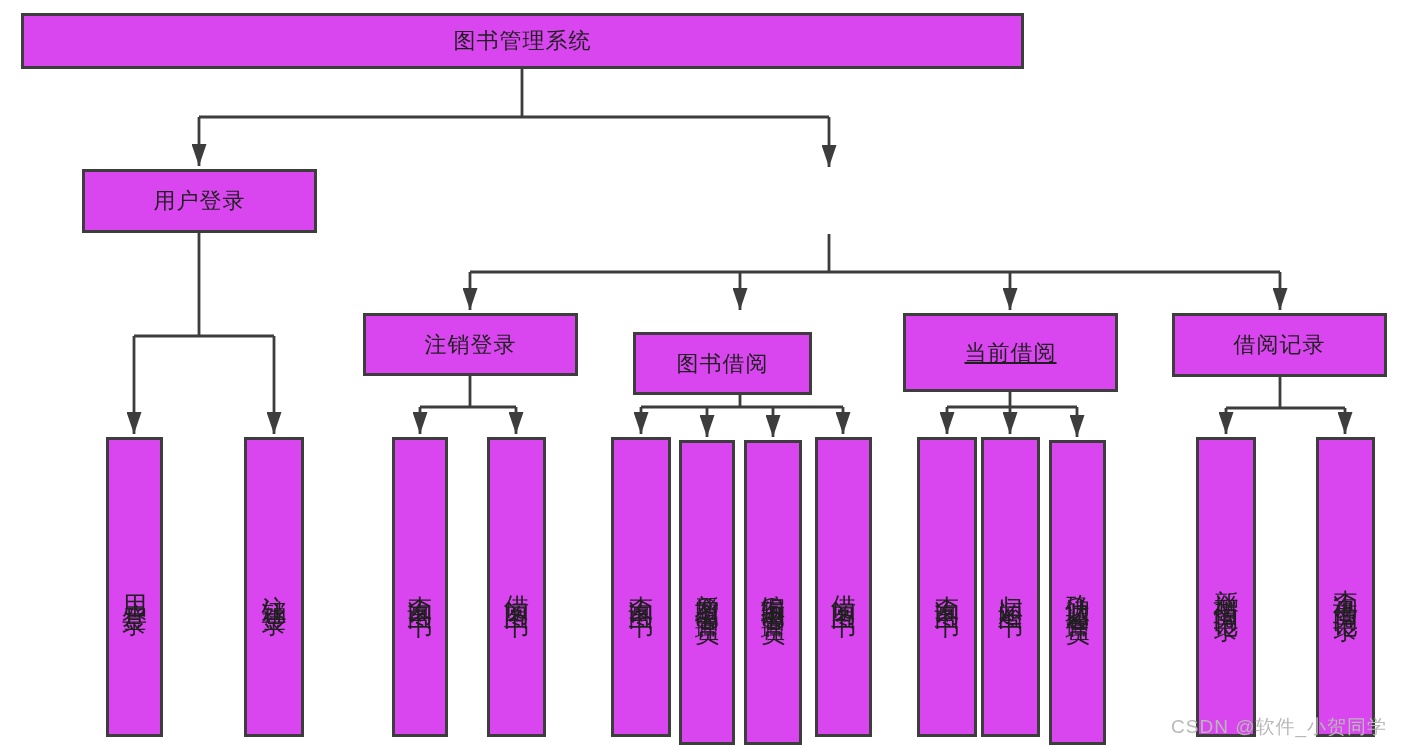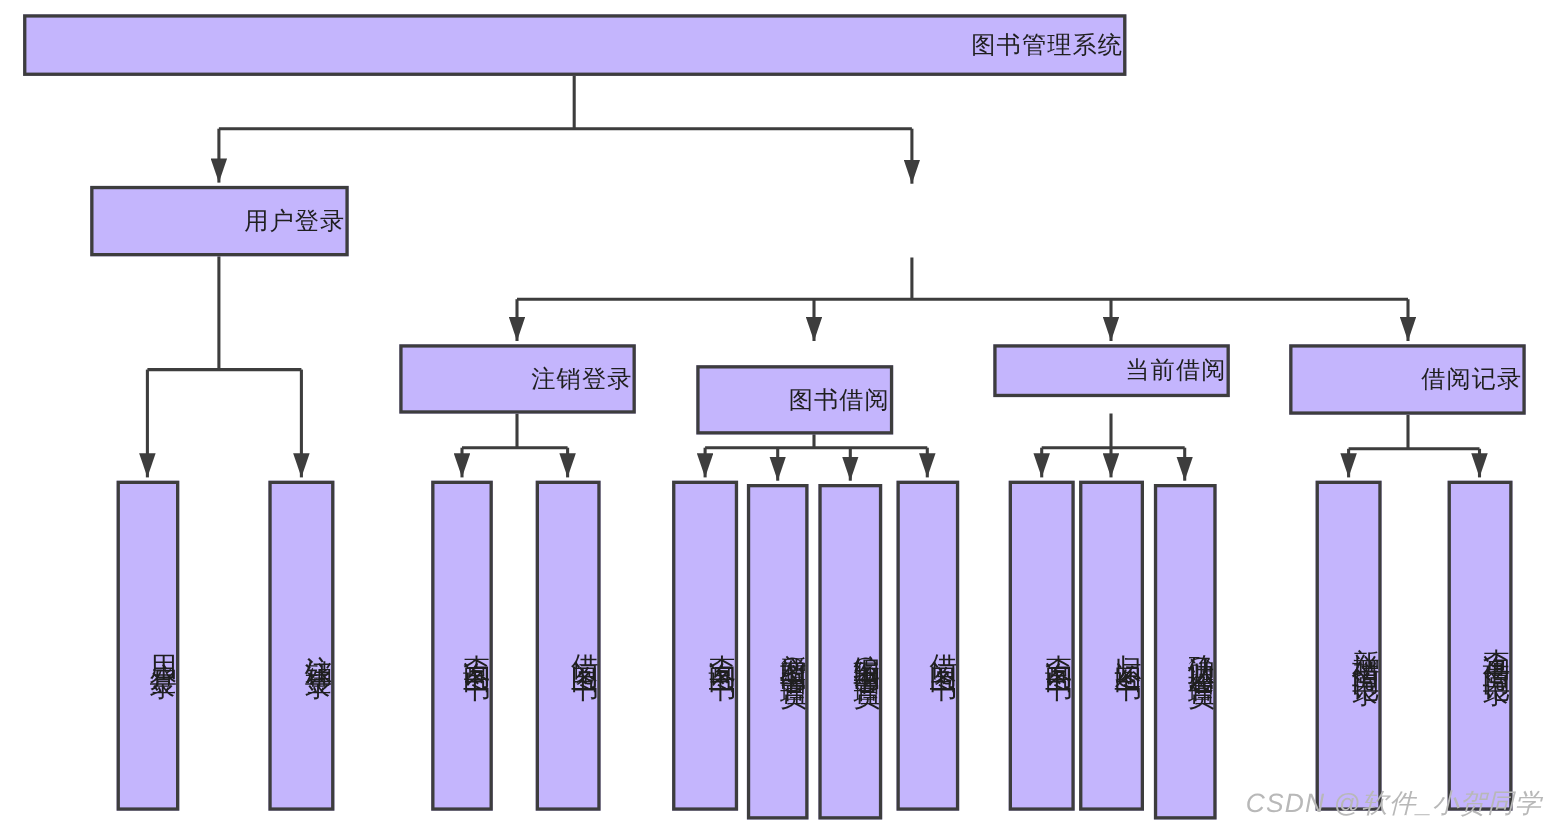--- a/index.html
+++ b/index.html
@@ -27,44 +27,43 @@
   }
   .connectors .arrowline {
     stroke: var(--line, #3d3d3d);
     stroke-width: 2.8;
     fill: none;
   }
   #arrowhead path { fill: var(--line, #3d3d3d); }
   .node {
     position: absolute;
     border: 3px solid var(--line, #3d3d3d);
-    background: #c4b5fd;
+    background: #d946ef;
     display: flex;
     align-items: center;
-    justify-content: flex-end;
+    justify-content: center;
   }
   .node.h { font-size: 22px; letter-spacing: 1px; }
   .node.v span {
     writing-mode: vertical-rl;
     text-orientation: mixed;
     font-size: 25px;
     letter-spacing: 6px;
     line-height: 1;
   }
   .node.v.long span { letter-spacing: 4px; font-size: 24px; }
   .watermark {
     position: absolute;
     top: 714px;
-    right: 3px;
-    font-size: 24px;
+    right: 18px;
+    font-size: 19px;
     letter-spacing: 1px;
     color: var(--watermark, #b8b8b8);
     z-index: 5;
     white-space: nowrap;
-    font-style: italic;
   }
 </style>
 </head>
 <body>
 
 <div class="canvas">
 
   <svg class="connectors" viewBox="0 0 1405 747" xmlns="http://www.w3.org/2000/svg" aria-hidden="true">
     <defs>
       <marker id="arrowhead" markerUnits="userSpaceOnUse" markerWidth="22" markerHeight="15" viewBox="0 0 22 15" refX="22" refY="7.5" orient="auto">
@@ -108,21 +107,21 @@
   <div class="node h" style="left:82px; top:169px; width:235px; height:64px;">
     <span>用户登录</span>
   </div>
 
   <div class="node h" style="left:363px; top:313px; width:215px; height:63px;">
     <span>注销登录</span>
   </div>
   <div class="node h" style="left:633px; top:332px; width:179px; height:63px;">
     <span>图书借阅</span>
   </div>
-  <div class="node h" style="left:903px; top:313px; width:215px; height:48px;">
+  <div class="node h" style="left:903px; top:313px; width:215px; height:79px;text-decoration:underline;">
     <span>当前借阅</span>
   </div>
   <div class="node h" style="left:1172px; top:313px; width:215px; height:64px;">
     <span>借阅记录</span>
   </div>
 
   <div class="node v" style="left:106px; top:437px; width:57px; height:300px;">
     <span>用户登录</span>
   </div>
   <div class="node v" style="left:244px; top:437px; width:60px; height:300px;">

